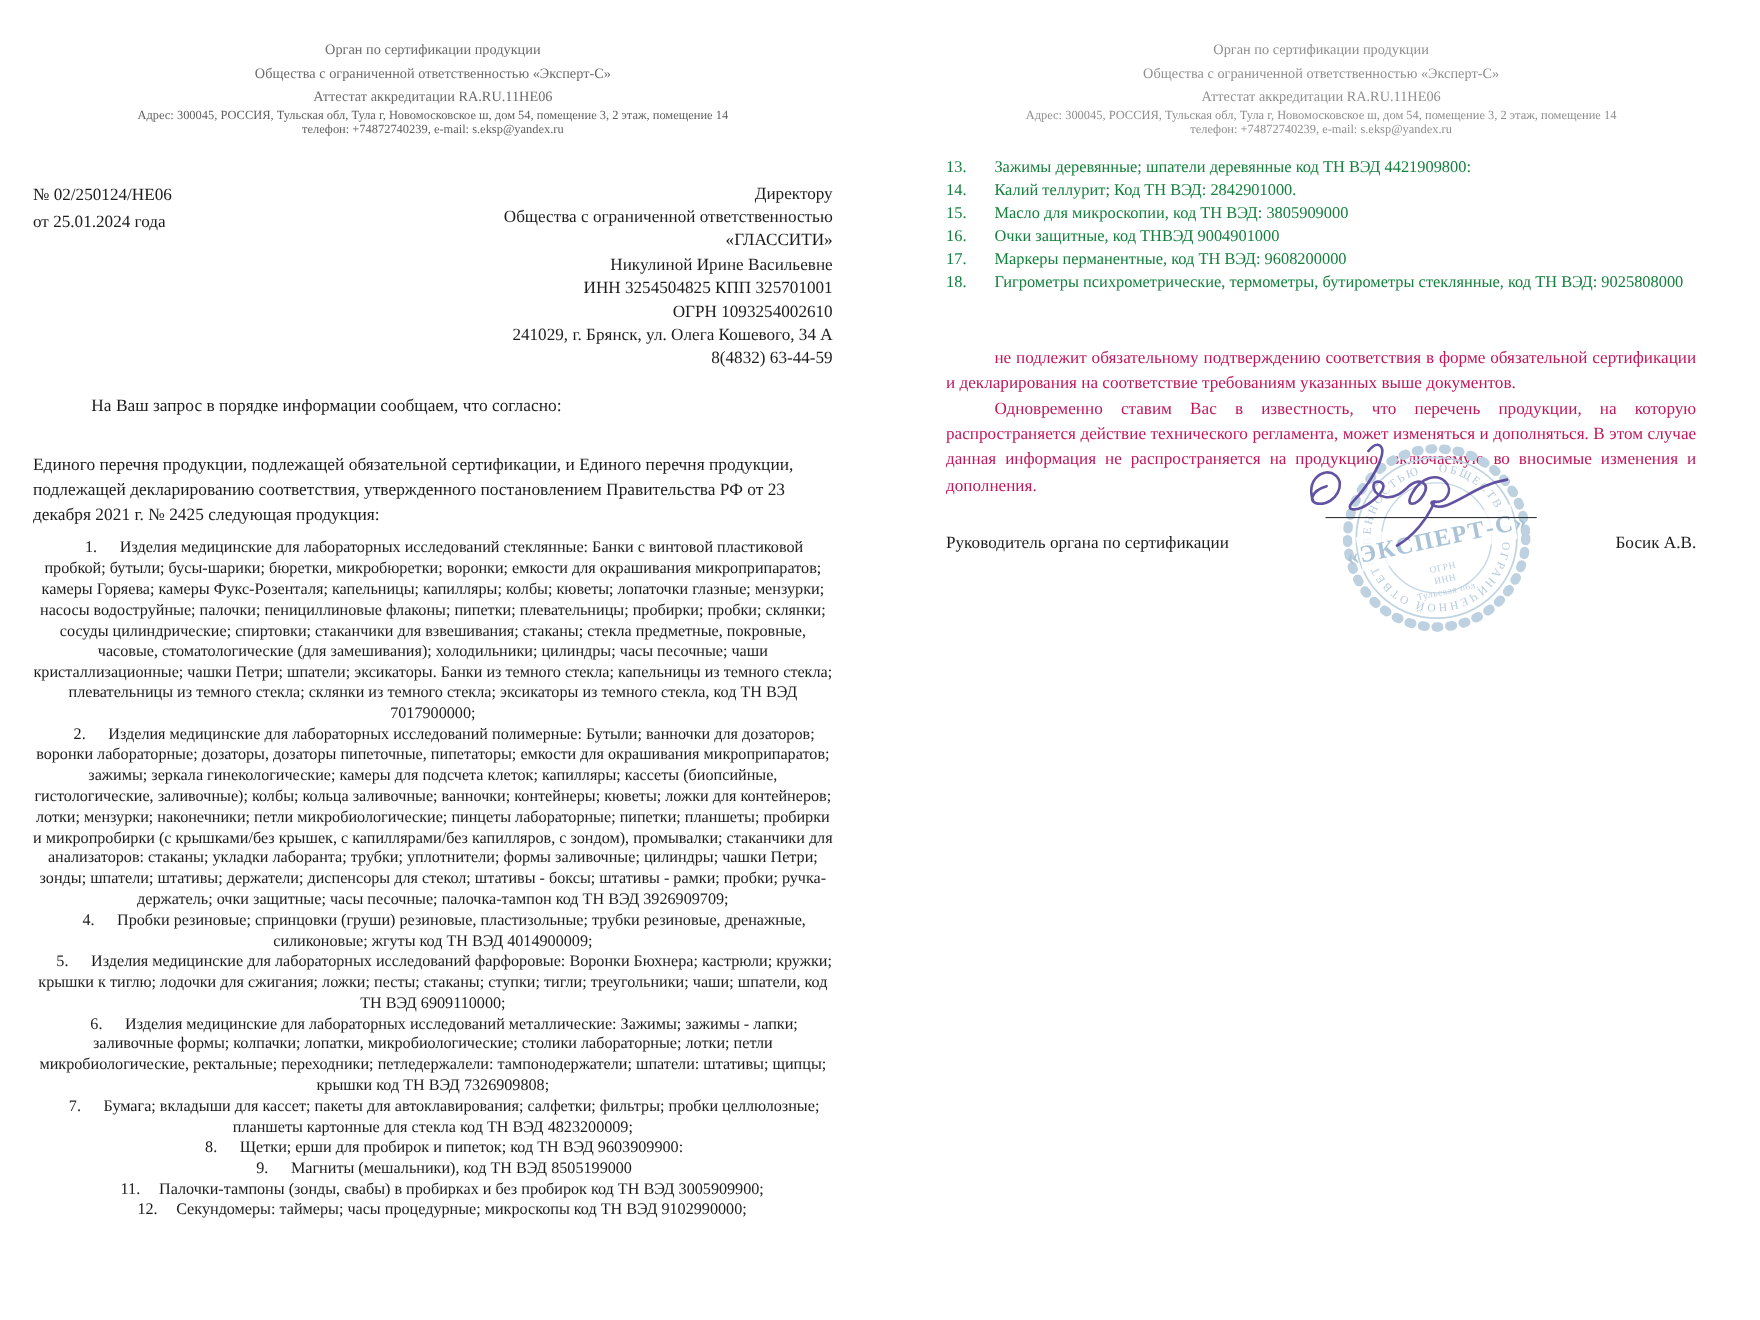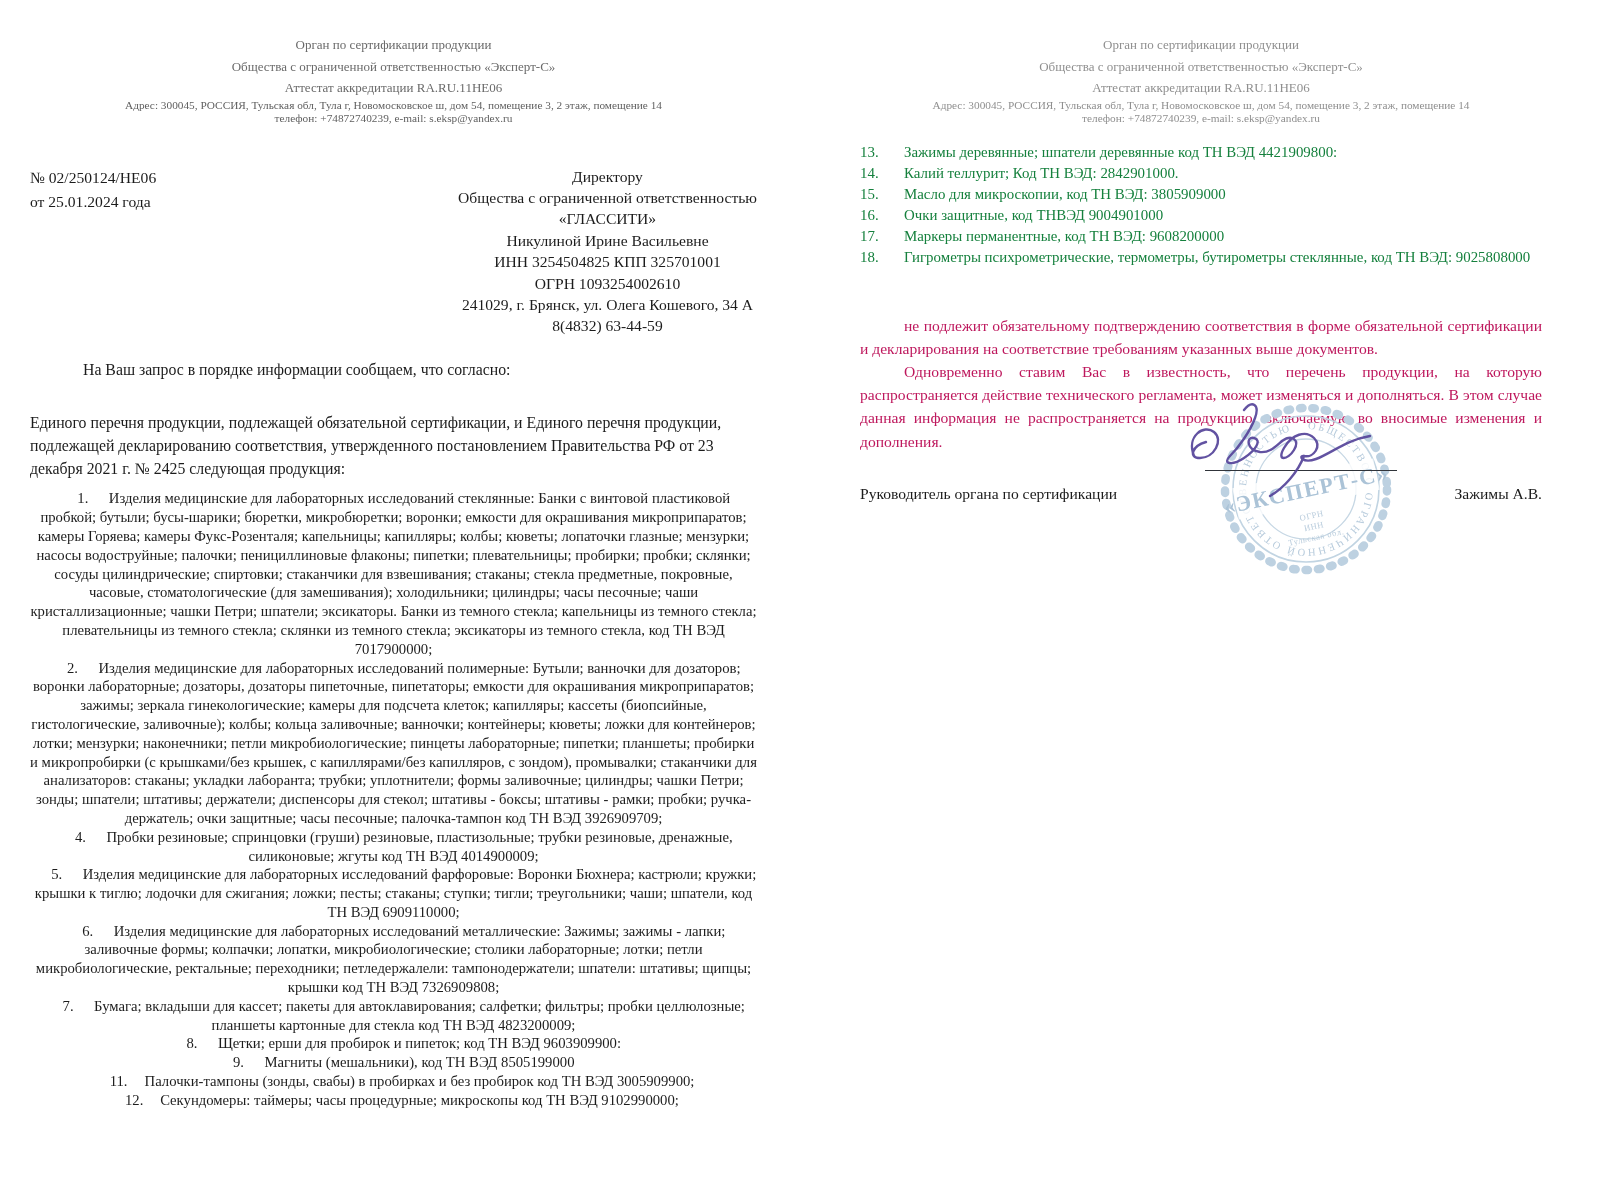--- a/index.html
+++ b/index.html
@@ -19,21 +19,21 @@
   .lh-line  { font-size:13px; line-height:21.5px; }
   .lh-small { font-size:11.3px; line-height:13.5px; }
   .page-1 .lh-line  { color:#6a6a6a; }
   .page-1 .lh-small { color:#5f5f5f; }
   .page-2 .lh-line  { color:#8f8f8f; }
   .page-2 .lh-small { color:#8f8f8f; }
 
   
   .ref-row { display:flex; justify-content:space-between; margin-top:40px; }
   .ref-block { font-size:15.6px; line-height:24px; white-space:nowrap; }
-  .recipient { text-align:center; font-size:15.6px; line-height:21.4px; }
+  .recipient { text-align:right; font-size:15.6px; line-height:21.4px; }
 
   
   .intro { margin-top:24px; font-size:15.8px; text-indent:53px; }
   .lead  { margin-top:32px; font-size:15.8px; line-height:23.2px; text-align:left; }
   .items-1 { margin-top:9px; }
   .items-1 .item { margin:0; font-size:14.7px; line-height:18.8px; text-align:center; }
   .item .num { display:inline-block; width:52px; }
 
   
   .items-2 { margin-top:16px; }
@@ -114,21 +114,21 @@
     <p class="item"><span class="num">18.</span><span>Гигрометры психрометрические, термометры, бутирометры стеклянные, код ТН ВЭД: 9025808000</span></p>
   </div>
 
   <div class="paras">
     <p>не подлежит обязательному подтверждению соответствия в форме обязательной сертификации и декларирования на соответствие требованиям указанных выше документов.</p>
     <p>Одновременно ставим Вас в известность, что перечень продукции, на которую распространяется действие технического регламента, может изменяться и дополняться. В этом случае данная информация не распространяется на продукцию, включаемую во вносимые изменения и дополнения.</p>
   </div>
 
   <div class="sig-row">
     <span>Руководитель органа по сертификации</span>
-    <span>Зажимы А.В.</span>
+    <span>Босик А.В.</span>
   </div>
 </div>
 
 <svg class="stamp" viewBox="0 0 176 176">
   <circle cx="88" cy="88" r="81" fill="none" stroke="#bdd1e1" stroke-width="8.5" stroke-dasharray="2.5 10" stroke-linecap="round"></circle>
   <circle cx="88" cy="88" r="73" fill="none" stroke="#c1d4e2" stroke-width="1.6"></circle>
   <circle cx="88" cy="88" r="50" fill="none" stroke="#c6d7e4" stroke-width="1.3"></circle>
   <defs>
     <path id="ringPath" d="M 88 28 A 60 60 0 1 1 87.99 28"></path>
   </defs>

